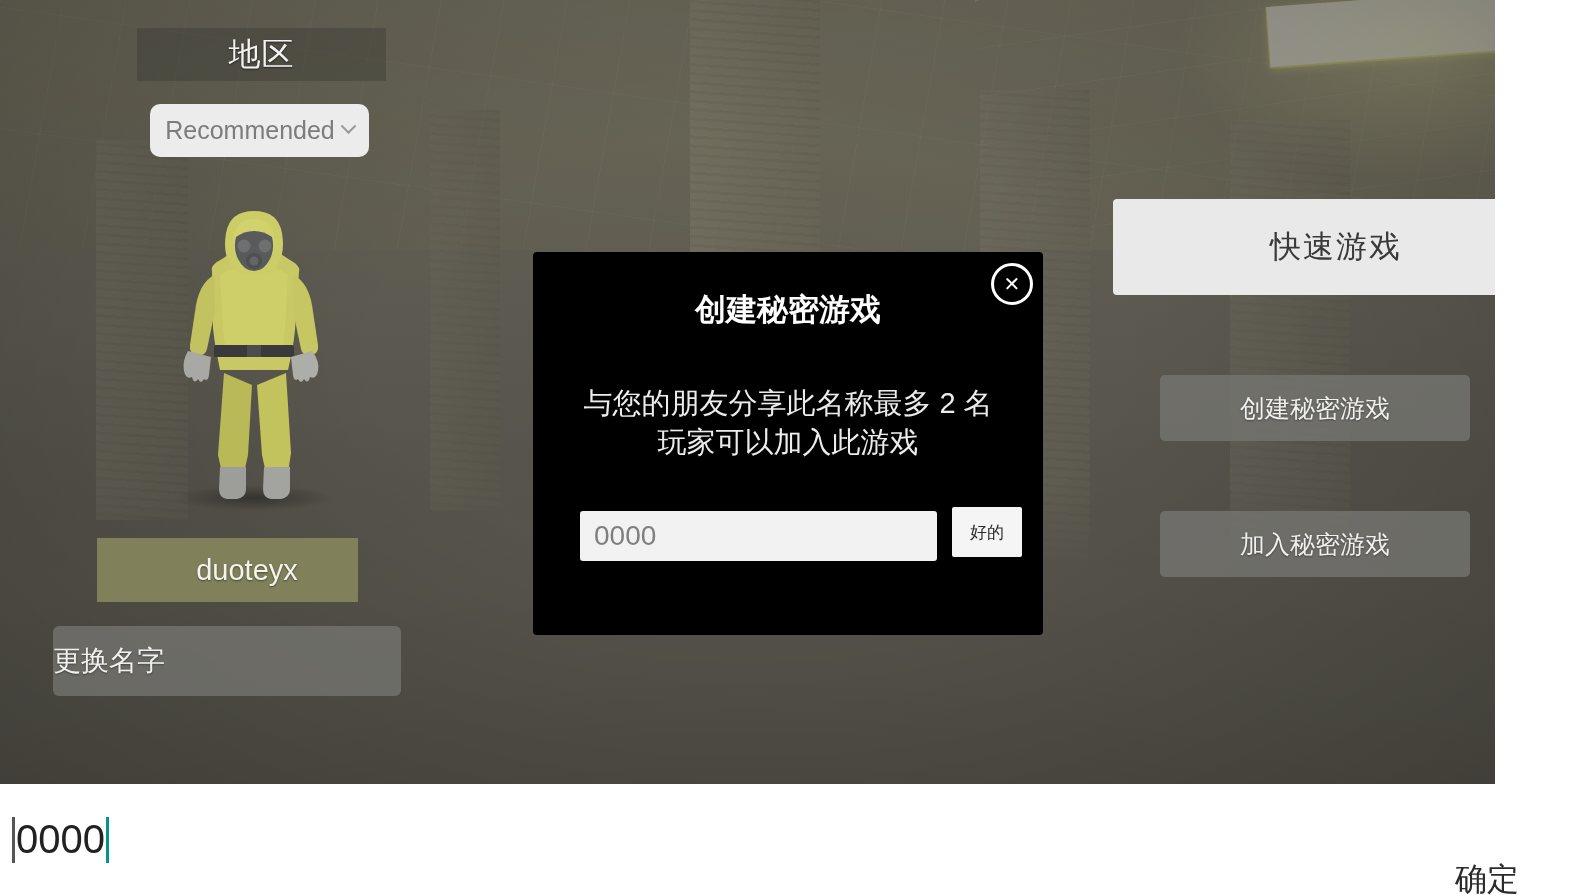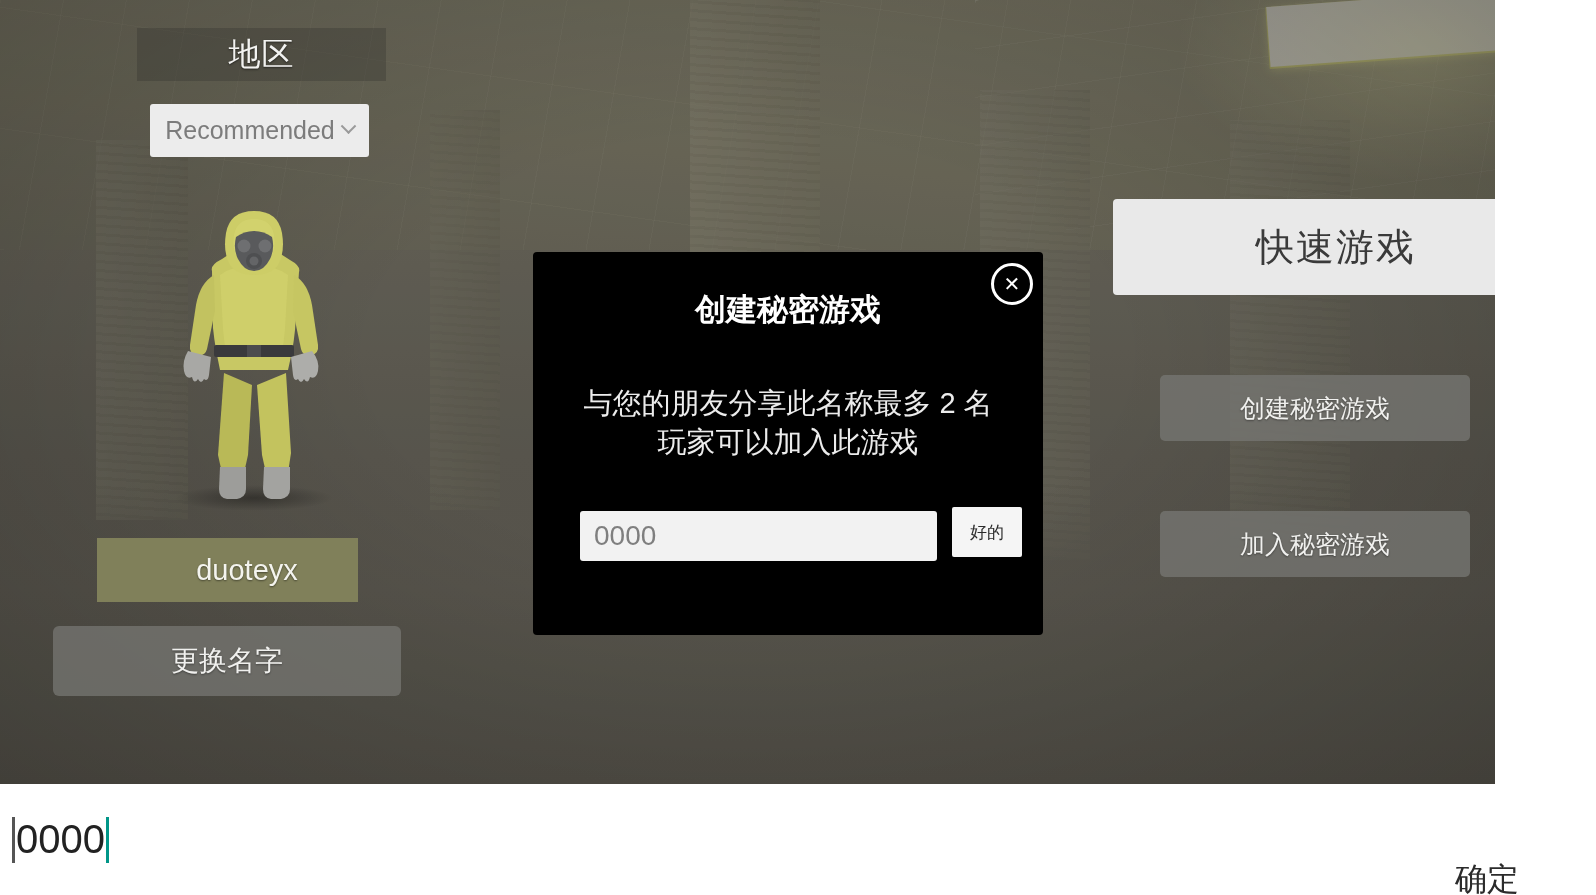--- a/index.html
+++ b/index.html
@@ -92,21 +92,21 @@
   }
   .region-header-text {
     color: #f2f2f0; font-size: 32px; letter-spacing: 1px;
     text-shadow: 0 1px 2px rgba(0,0,0,0.55);
   }
 
   .region-select {
     position: absolute;
     left: 150px; top: 104px; width: 219px; height: 53px;
     background: #ececec;
-    border-radius: 3px;
+    border-radius: 10px;
     display: flex; align-items: center; justify-content: center;
     gap: 8px;
     cursor: pointer;
   }
   .region-select-text { color: #7c7c7c; font-size: 25px; }
   .chev {
     width: 11px; height: 11px;
     border-right: 2px solid #9a9a9a; border-bottom: 2px solid #9a9a9a;
     transform: rotate(45deg) translate(-3px,-3px);
   }
@@ -127,37 +127,37 @@
   }
   .name-badge-text {
     color: #f4f4ee; font-size: 29px; text-shadow: 0 1px 2px rgba(0,0,0,0.45); margin-left: 39px;
   }
 
   .rename-button {
     position: absolute;
     left: 53px; top: 626px; width: 348px; height: 70px;
     background: rgba(120,120,116,0.72);
     border-radius: 6px;
-    display: flex; align-items: center; justify-content: center;
+    display: flex; align-items: center; 
     cursor: pointer;
   }
   .rename-button-text {
     color: #f0f0ee; font-size: 28px; text-shadow: 0 1px 2px rgba(0,0,0,0.40);
   }
 
   
   .quick-game-button {
     position: absolute;
     left: 1113px; top: 199px; width: 446px; height: 96px;
     background: #e9e9e9;
     border-radius: 4px;
     display: flex; align-items: center; justify-content: center;
     cursor: pointer;
   }
-  .quick-game-text { color: #3a3a3a; font-size: 38px; letter-spacing: 2px; }
+  .quick-game-text { color: #3a3a3a; font-size: 31px; letter-spacing: 2px; }
 
   .secret-button {
     position: absolute;
     left: 1160px; width: 310px; height: 66px;
     background: rgba(118,118,114,0.78);
     border-radius: 5px;
     display: flex; align-items: center; justify-content: center;
     cursor: pointer;
   }
   .create-secret { top: 375px; }

